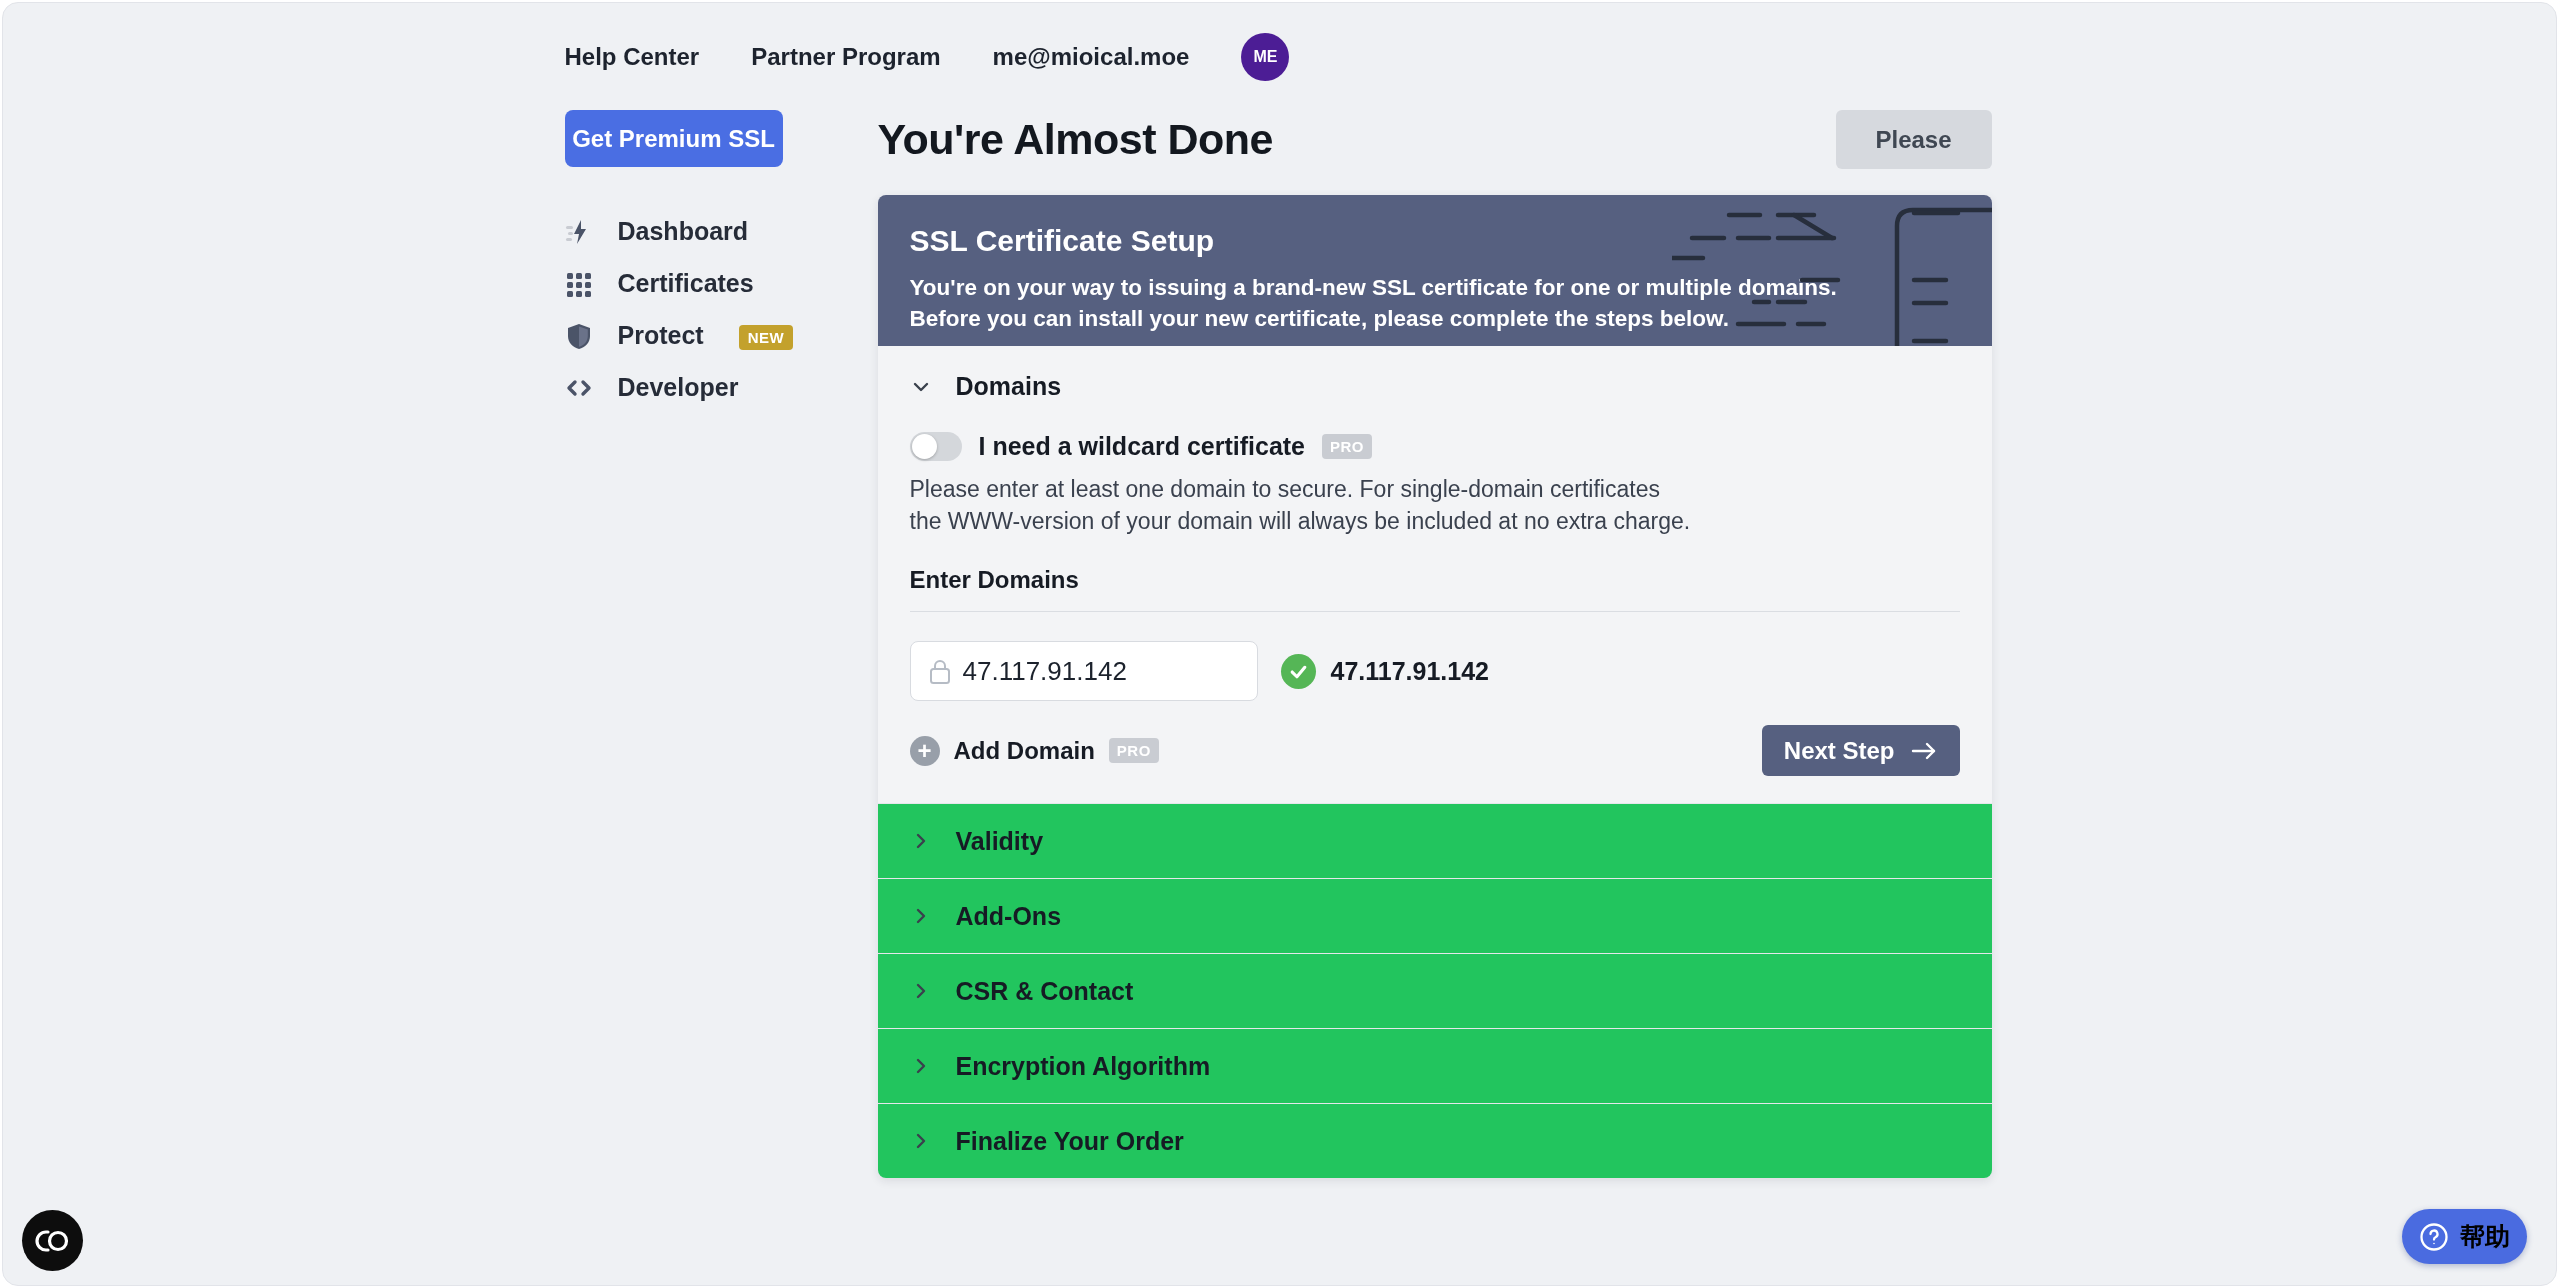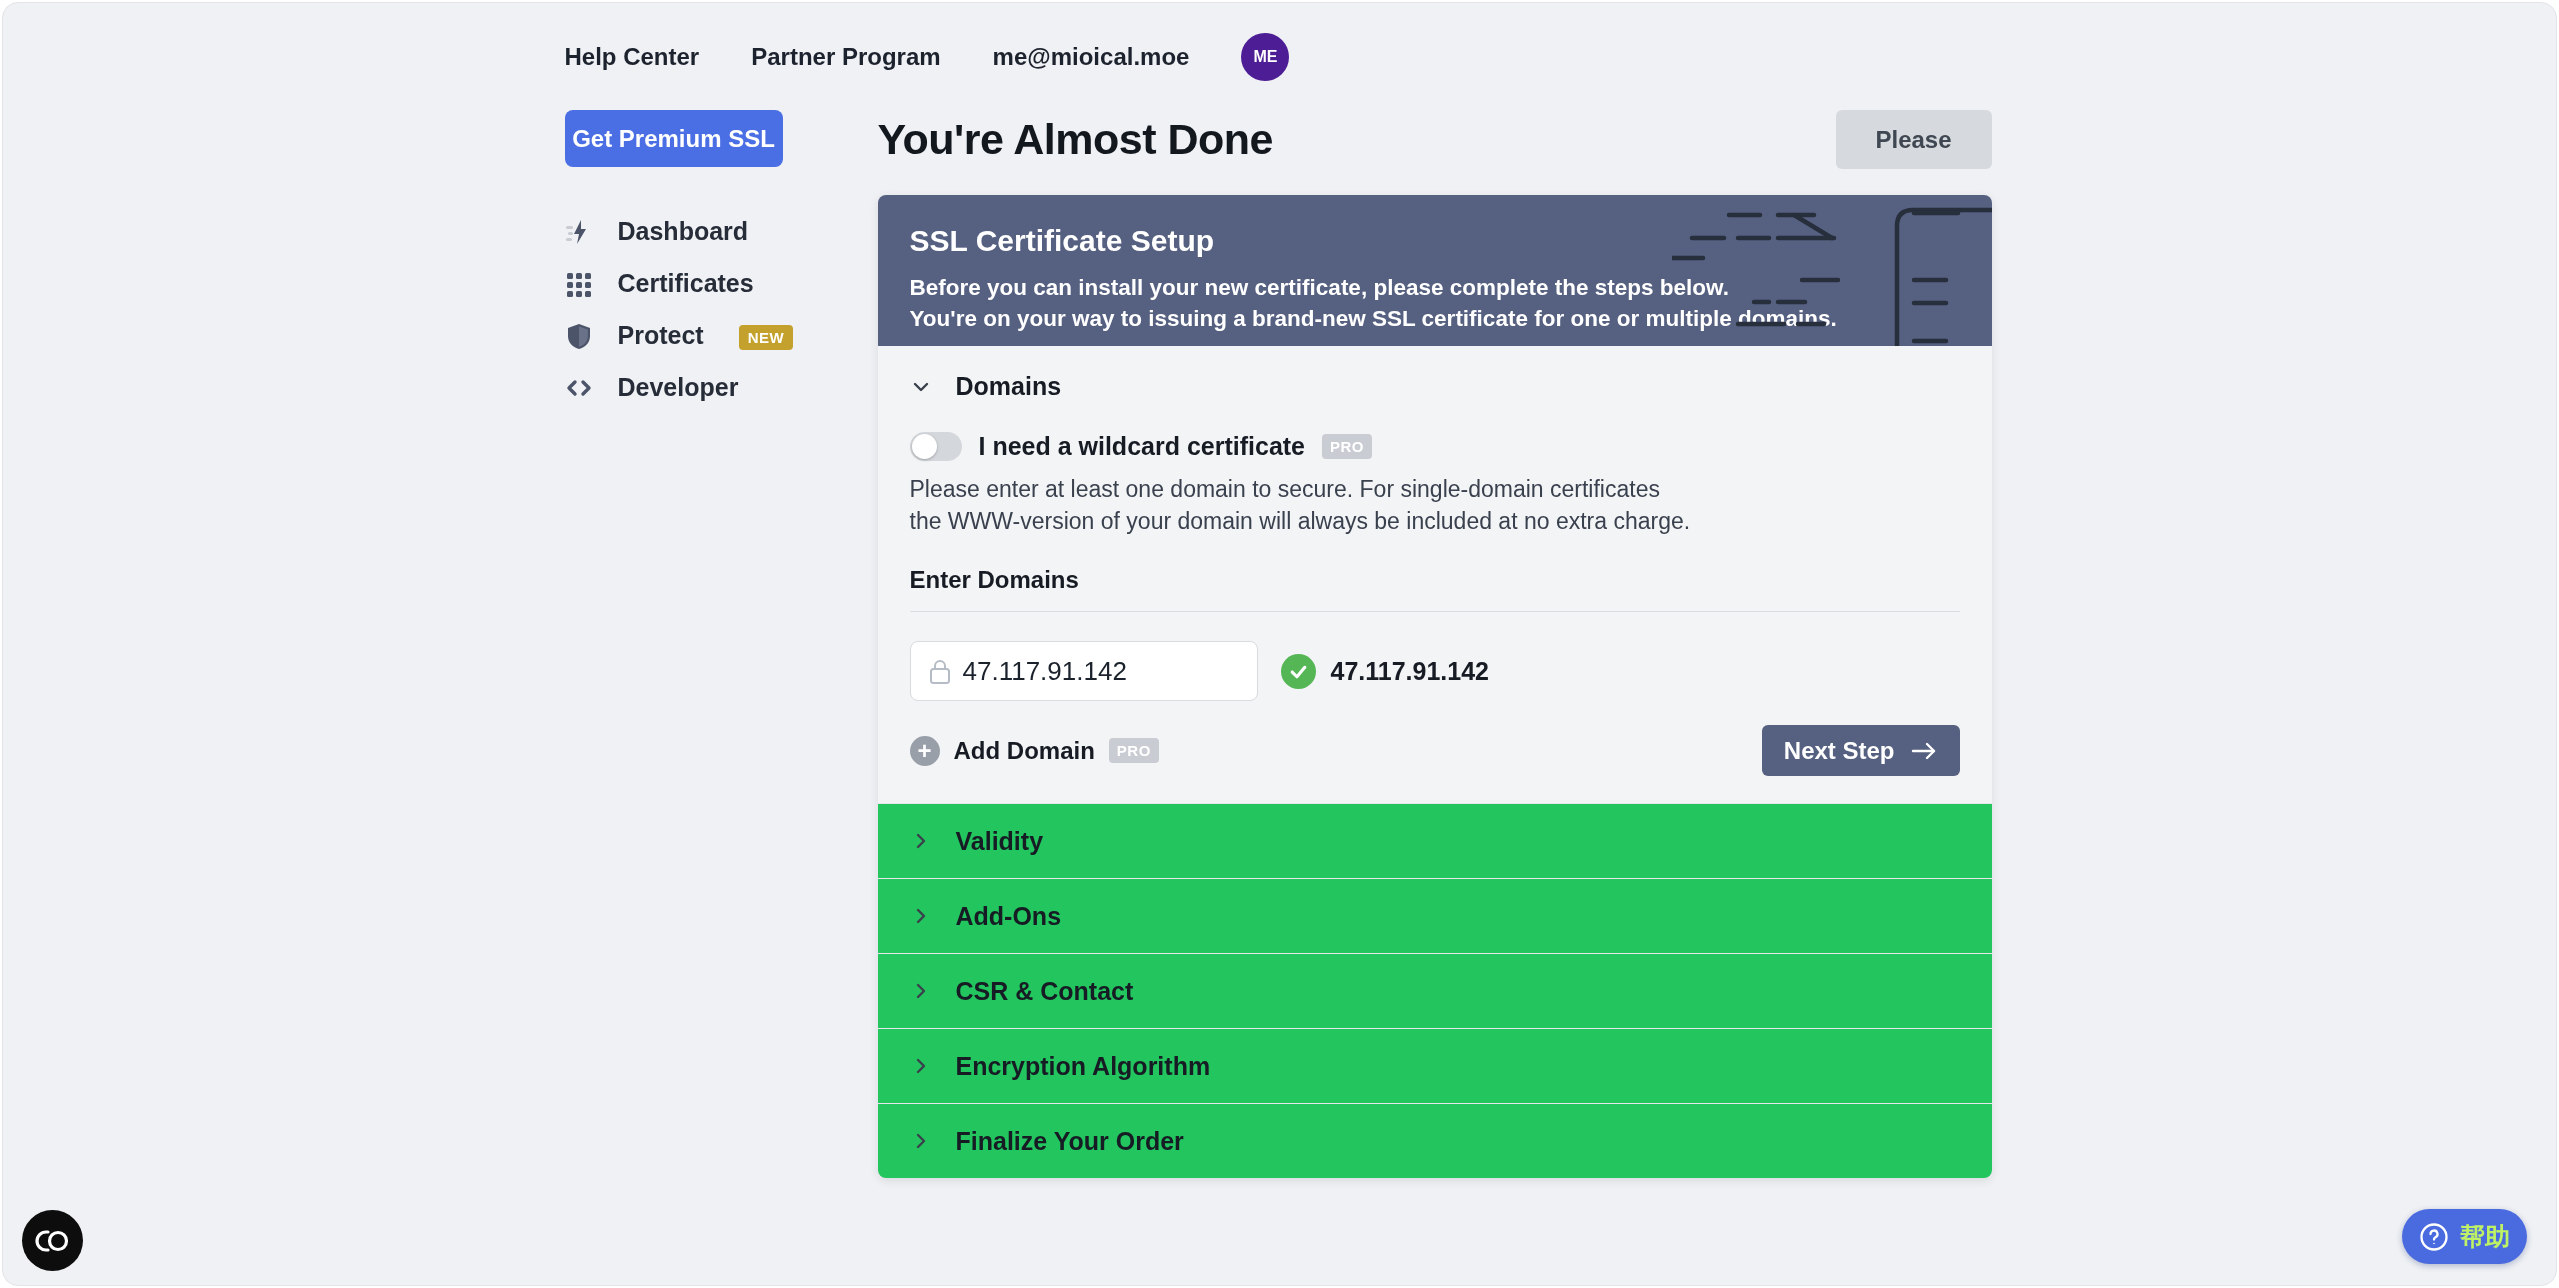--- a/index.html
+++ b/index.html
@@ -98,21 +98,21 @@
   
   .acc-row{display:flex;align-items:center;gap:24px;background:#22c55e;height:75px;
     padding:8px 32px;border-top:1px solid var(--divider);cursor:pointer;}
   .acc-label{font-size:25px;font-weight:700;color:var(--ink);}
 
   
   .co-fab{position:absolute;left:19px;bottom:14px;width:61px;height:61px;border-radius:50%;
     background:#0d0d0d;display:flex;align-items:center;justify-content:center;cursor:pointer;}
   .help-fab{position:absolute;right:29px;bottom:21px;width:125px;height:55px;border-radius:28px;
     background:#4a6be0;display:flex;align-items:center;justify-content:center;gap:11px;
-    color:#bef264;cursor:pointer;box-shadow:0 2px 6px rgba(30,50,120,.3);}
+    color:#000000;cursor:pointer;box-shadow:0 2px 6px rgba(30,50,120,.3);}
   .help-label{font-size:25px;font-weight:700;}
 </style>
 </head>
 <body>
 
 <div class="frame">
   <div class="container">
 
     <div class="top">
       <div class="top-nav">
@@ -189,22 +189,22 @@
         <div class="page-head">
           <div class="page-title">You're Almost Done</div>
           <button class="cancel-btn">Please</button>
         </div>
 
         <div class="panel">
 
           <div class="panel-head">
             <div class="panel-title">SSL Certificate Setup</div>
             <div class="panel-sub">
+              <div>You're on your way to issuing a brand-new SSL certificate for one or multiple domains.</div>
               <div>Before you can install your new certificate, please complete the steps below.</div>
-              <div>You're on your way to issuing a brand-new SSL certificate for one or multiple domains.</div>
             </div>
             <svg class="head-art" width="320" height="151" viewBox="0 0 320 151" fill="none" stroke="#272e3c" stroke-width="4.5" stroke-linecap="round">
               <line x1="57" y1="20" x2="88" y2="20"></line>
               <line x1="106" y1="20" x2="142" y2="20"></line>
               <line x1="122" y1="20" x2="160" y2="43"></line>
               <line x1="20" y1="43" x2="52" y2="43"></line>
               <line x1="66" y1="43" x2="97" y2="43"></line>
               <line x1="106" y1="43" x2="162" y2="43"></line>
               <line x1="0" y1="63" x2="31" y2="63"></line>
               <line x1="130" y1="85" x2="166" y2="85"></line>

